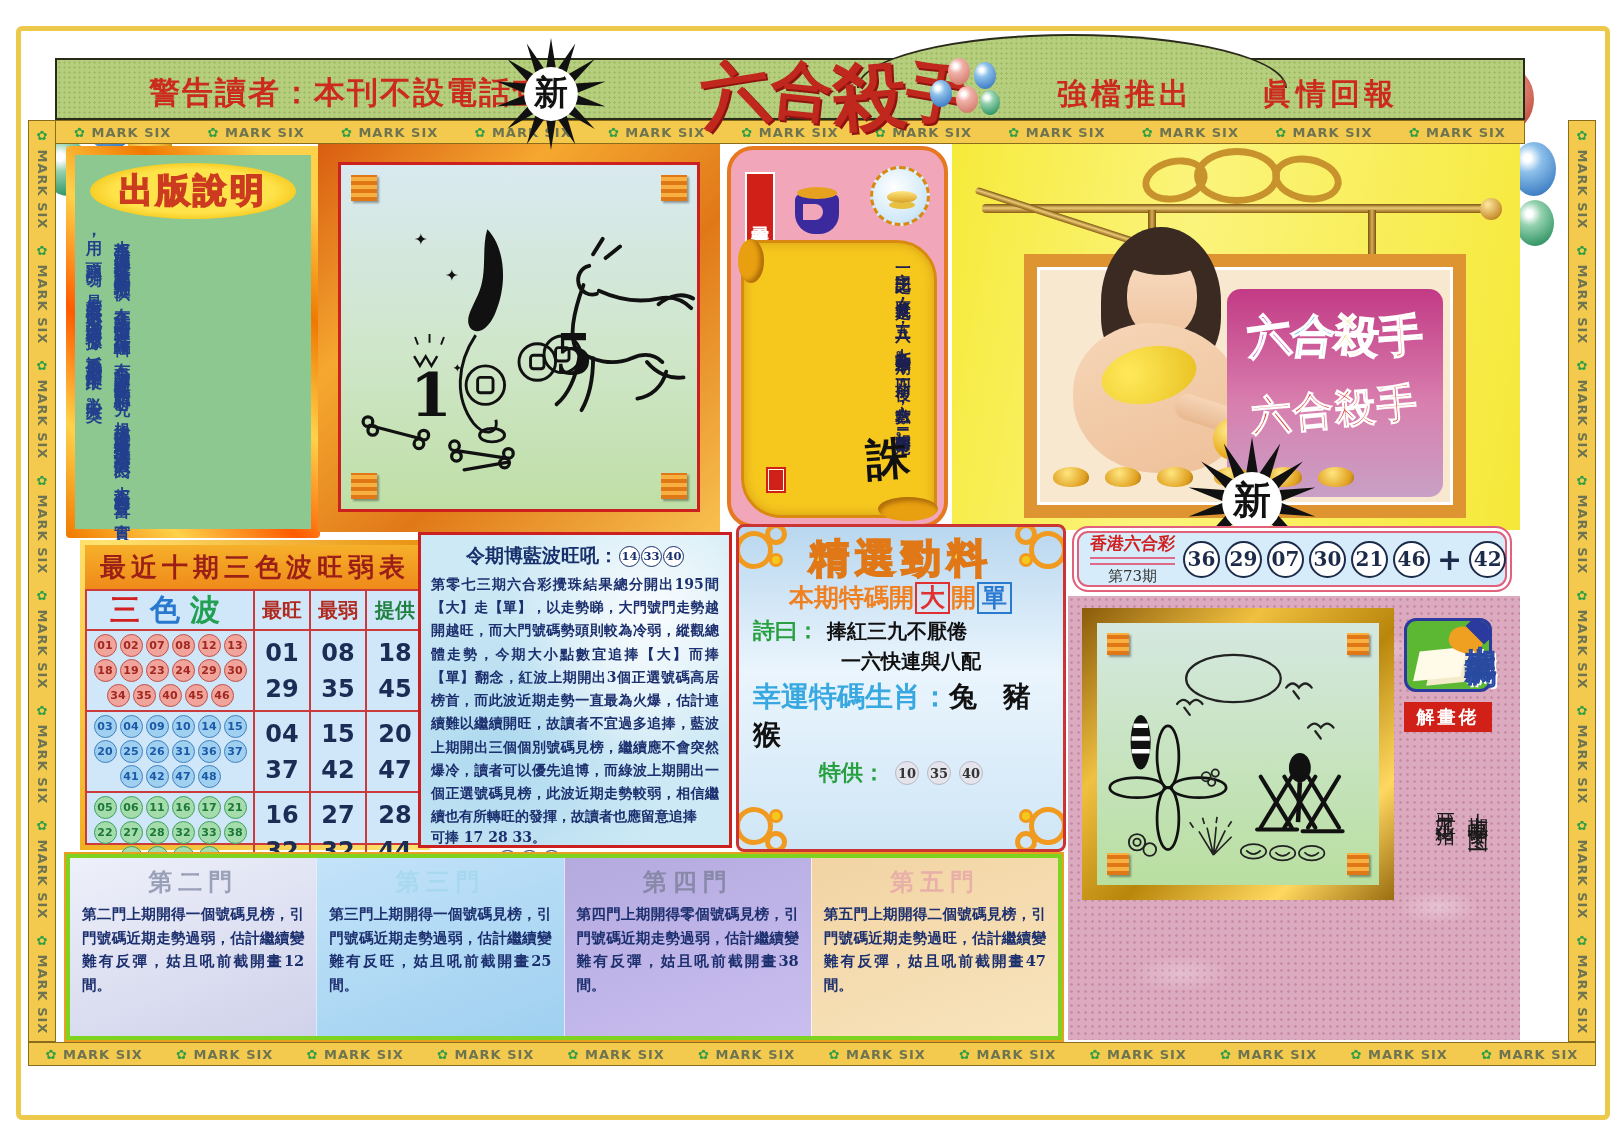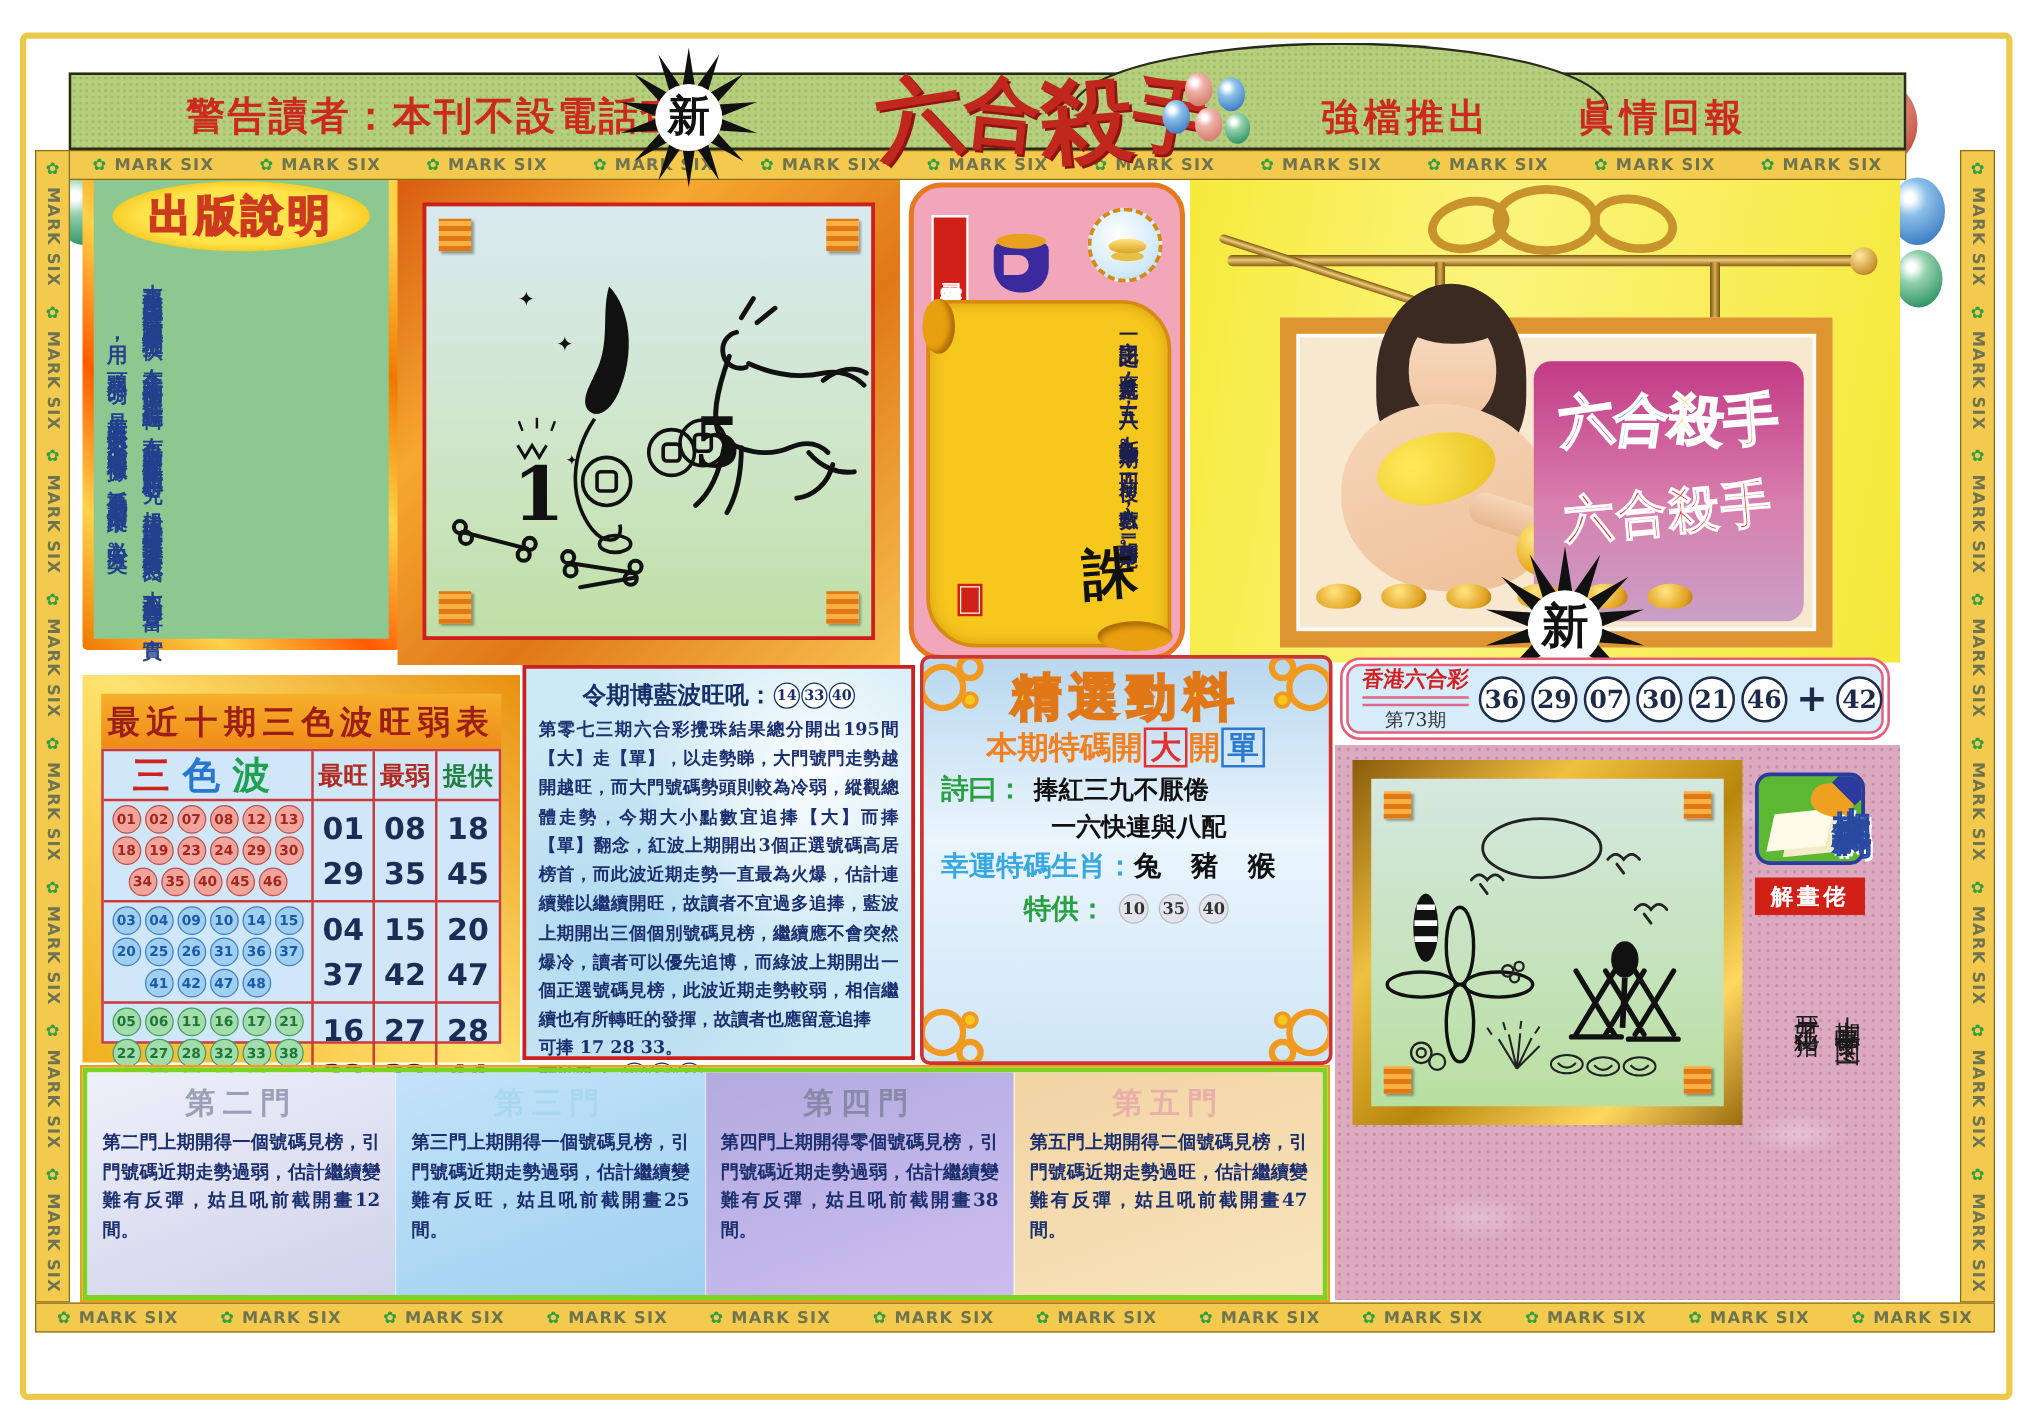--- a/index.html
+++ b/index.html
@@ -63,23 +63,23 @@
   .strip-left   { left:28px;  top:120px;  width:28px; height:922px; flex-direction:column; }
   .strip-right  { left:1568px;top:120px;  width:28px; height:922px; flex-direction:column; }
   .ms-item { font-size:13px; font-weight:bold; color:#6f7450; letter-spacing:1px; white-space:nowrap; }
   .strip-left .ms-item, .strip-right .ms-item { writing-mode:vertical-rl; }
   .ms-flower { color:#2f9e46; font-size:13px; }
 
   
   .panel { position:absolute; z-index:2; }
 
   
-  .pub { left:66px; top:128px; width:254px; height:392px;
+  .pub { left:66px; top:146px; width:254px; height:392px;
     background:linear-gradient(45deg,#f07800,#ffd24a 18%,#ff5a00 36%,#ffd24a 54%,#f07800 72%,#ffd24a 90%);
-    padding:9px; border-radius:4px;text-align:center; }
+    padding:9px; border-radius:4px; }
   .pub-inner { width:100%; height:100%; background:#8cc88f; position:relative; padding-top:66px; }
   .pub-oval { position:absolute; left:50%; top:8px; transform:translateX(-50%);
     width:206px; height:56px; background:radial-gradient(ellipse at center,#ffe34a 55%,#f5c81e 75%,#e8a010);
     border-radius:50%; display:flex; align-items:center; justify-content:center; }
   .pub-oval span { font-size:34px; font-weight:bold; color:#ffd800;
     -webkit-text-stroke:1.6px #cc3a20; letter-spacing:3px; font-family:"DejaVu Serif",serif; }
   .pub-body { writing-mode:vertical-rl; height:296px; margin:6px 14px 0 0; padding:0 4px;
     font-family:"DejaVu Serif","Liberation Serif",serif; font-size:16.5px; font-weight:bold;
     color:#23408e; line-height:1.72; letter-spacing:3px; }
 
@@ -171,22 +171,22 @@
   .brand1, .brand2 { text-align:center; font-family:"DejaVu Serif",serif; font-weight:bold; white-space:nowrap; }
   .brand1 .ch { display:inline-block; font-size:44px; -webkit-text-stroke:1.5px #fff; transform:skewX(-8deg); }
   .brand1 .ch0{ color:#c544d8; transform:rotate(-8deg);} .brand1 .ch1{ color:#3aa2ef;}
   .brand1 .ch2{ color:#f3c53c; transform:rotate(6deg);} .brand1 .ch3{ color:#ef5633; transform:rotate(-4deg);}
   .brand2 { margin-top:16px; font-size:40px; color:#d9342b; -webkit-text-stroke:1px #fff;
     transform:rotate(-5deg); letter-spacing:2px; }
   .ingot-row { position:absolute; left:8px; bottom:8px; width:96%; height:30px; }
   .ingot-row .ingot { position:static; display:inline-block; width:36px; height:20px; margin:0 8px; }
 
   
-  .wavet { left:66px; top:540px; width:350px; height:310px;
-    background:linear-gradient(45deg,#f0b020,#ffe370,#e89010); padding:15px; }
+  .wavet { left:80px; top:540px; width:350px; height:310px;
+    background:linear-gradient(45deg,#f0b020,#ffe370,#e89010); padding:5px; }
   .wavet-title { height:44px; background:linear-gradient(#f6b02a,#ef8a1a);
     display:flex; align-items:center; justify-content:center;
     font-size:26px; font-weight:bold; color:#9b1f16; letter-spacing:5px;
     font-family:"DejaVu Serif",serif; }
   .wavet-grid { height:calc(100% - 44px); background:#cfe7f9; border:2px solid #cc3b3b;
     display:grid; grid-template-columns:168px 1fr 1fr 1fr; grid-template-rows:40px 1fr 1fr 1fr; }
   .wavet-grid > div { border-right:2px solid #cc3b3b; border-bottom:2px solid #cc3b3b;
     display:flex; align-items:center; justify-content:center; }
   .wavet-grid > div:nth-child(4n) { border-right:none; }
   .combo { font-size:30px; font-weight:bold; font-family:"DejaVu Serif",serif; letter-spacing:10px; }
@@ -240,21 +240,21 @@
     font-family:"DejaVu Serif",serif; }
   .boxchar { display:inline-block; border:2.5px solid; padding:0 3px; line-height:1.1; margin:0 1px; }
   .boxchar.red { color:#e03030; border-color:#e03030; }
   .boxchar.blue { color:#2a7ad0; border-color:#2a7ad0; }
   .prem-body { margin-top:4px; font-family:"DejaVu Serif",serif; font-size:14.5px; font-weight:bold;
     color:#1c2f6e; line-height:1.75; }
   .prem-poem { display:flex; gap:8px; margin-top:2px; }
   .poem-label { font-size:22px; font-weight:bold; color:#28a040; font-family:"DejaVu Serif",serif; }
   .poem-lines { font-size:20px; font-weight:bold; color:#111; font-family:"DejaVu Serif",serif; line-height:1.5; }
   .poem-lines div:nth-child(2){ margin-left:14px; }
-  .prem-zodiac { margin-top:2px; font-size:22px; font-weight:bold; font-family:"DejaVu Serif",serif; }
+  .prem-zodiac { margin-top:2px; font-size:28px; font-weight:bold; font-family:"DejaVu Serif",serif; }
   .prem-zodiac .zl { color:#38a8e0; } .prem-zodiac .zv { color:#111; letter-spacing:8px; }
   .prem-offer { text-align:center; margin-top:4px; font-size:22px; font-weight:bold;
     font-family:"DejaVu Serif",serif; color:#28a040; display:flex; justify-content:center; gap:10px; align-items:center; }
   .prem-pass { text-align:center; margin-top:4px; font-size:19px; font-weight:bold;
     font-family:"DejaVu Serif",serif; color:#3878d0; }
   .prem-pass .pw { color:#666; font-size:15px; letter-spacing:1px; font-style:italic; }
 
   
   .result { left:1072px; top:526px; width:440px; height:66px; background:#d6ecfa;
     border:2px solid #e2607c; border-radius:16px;

